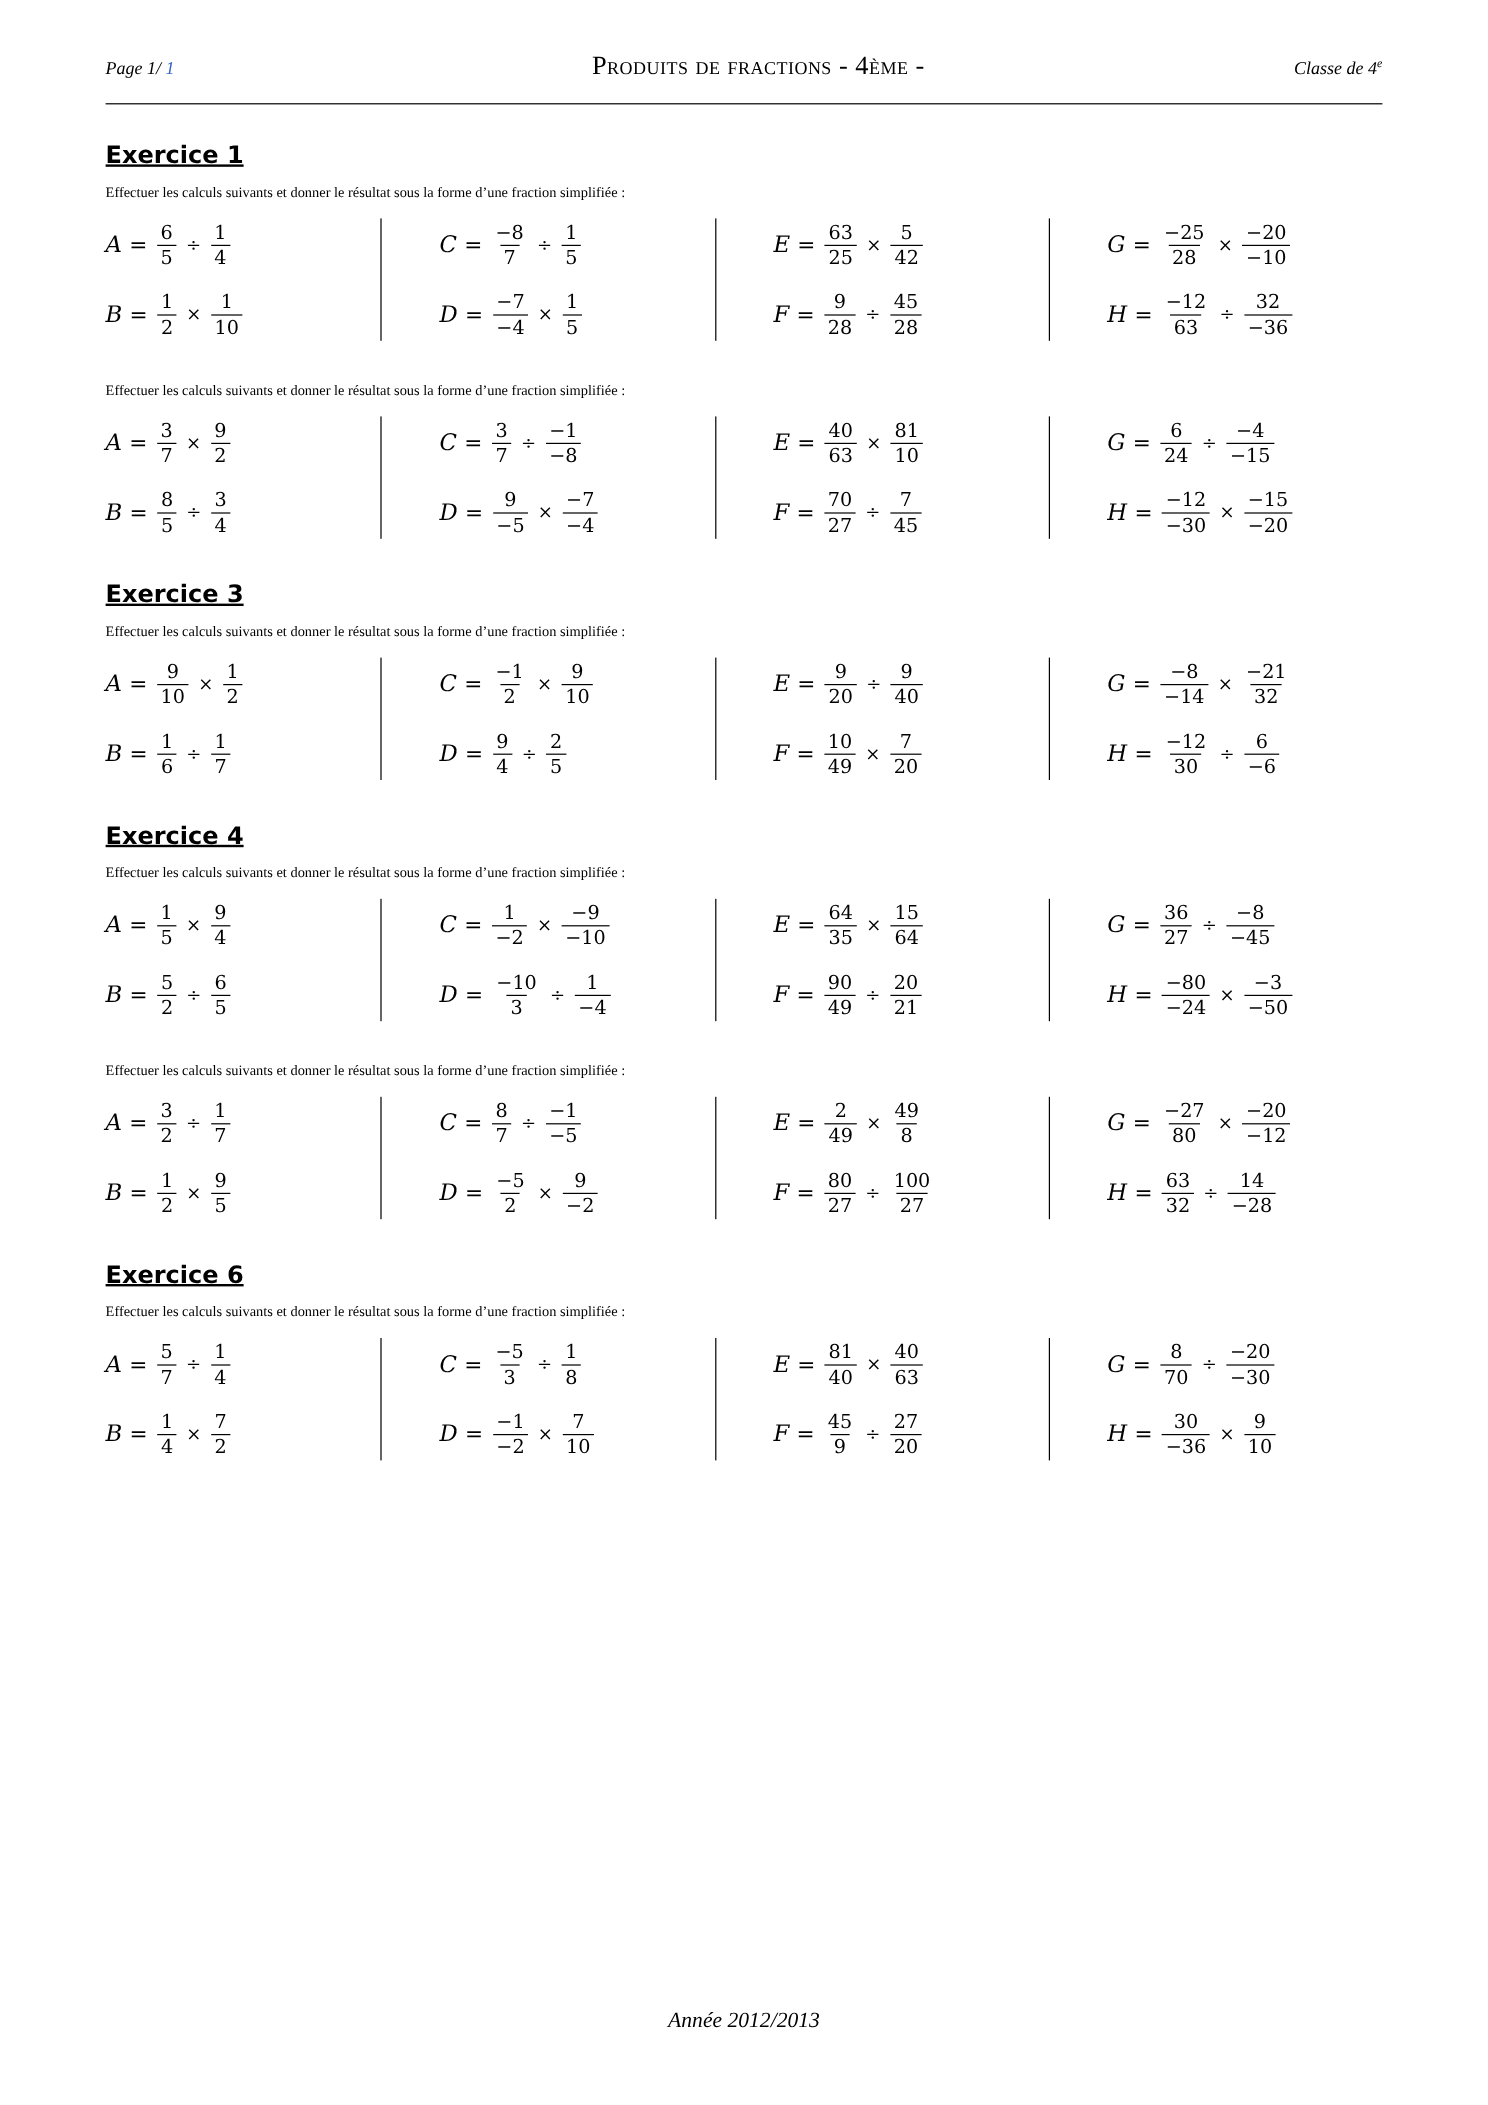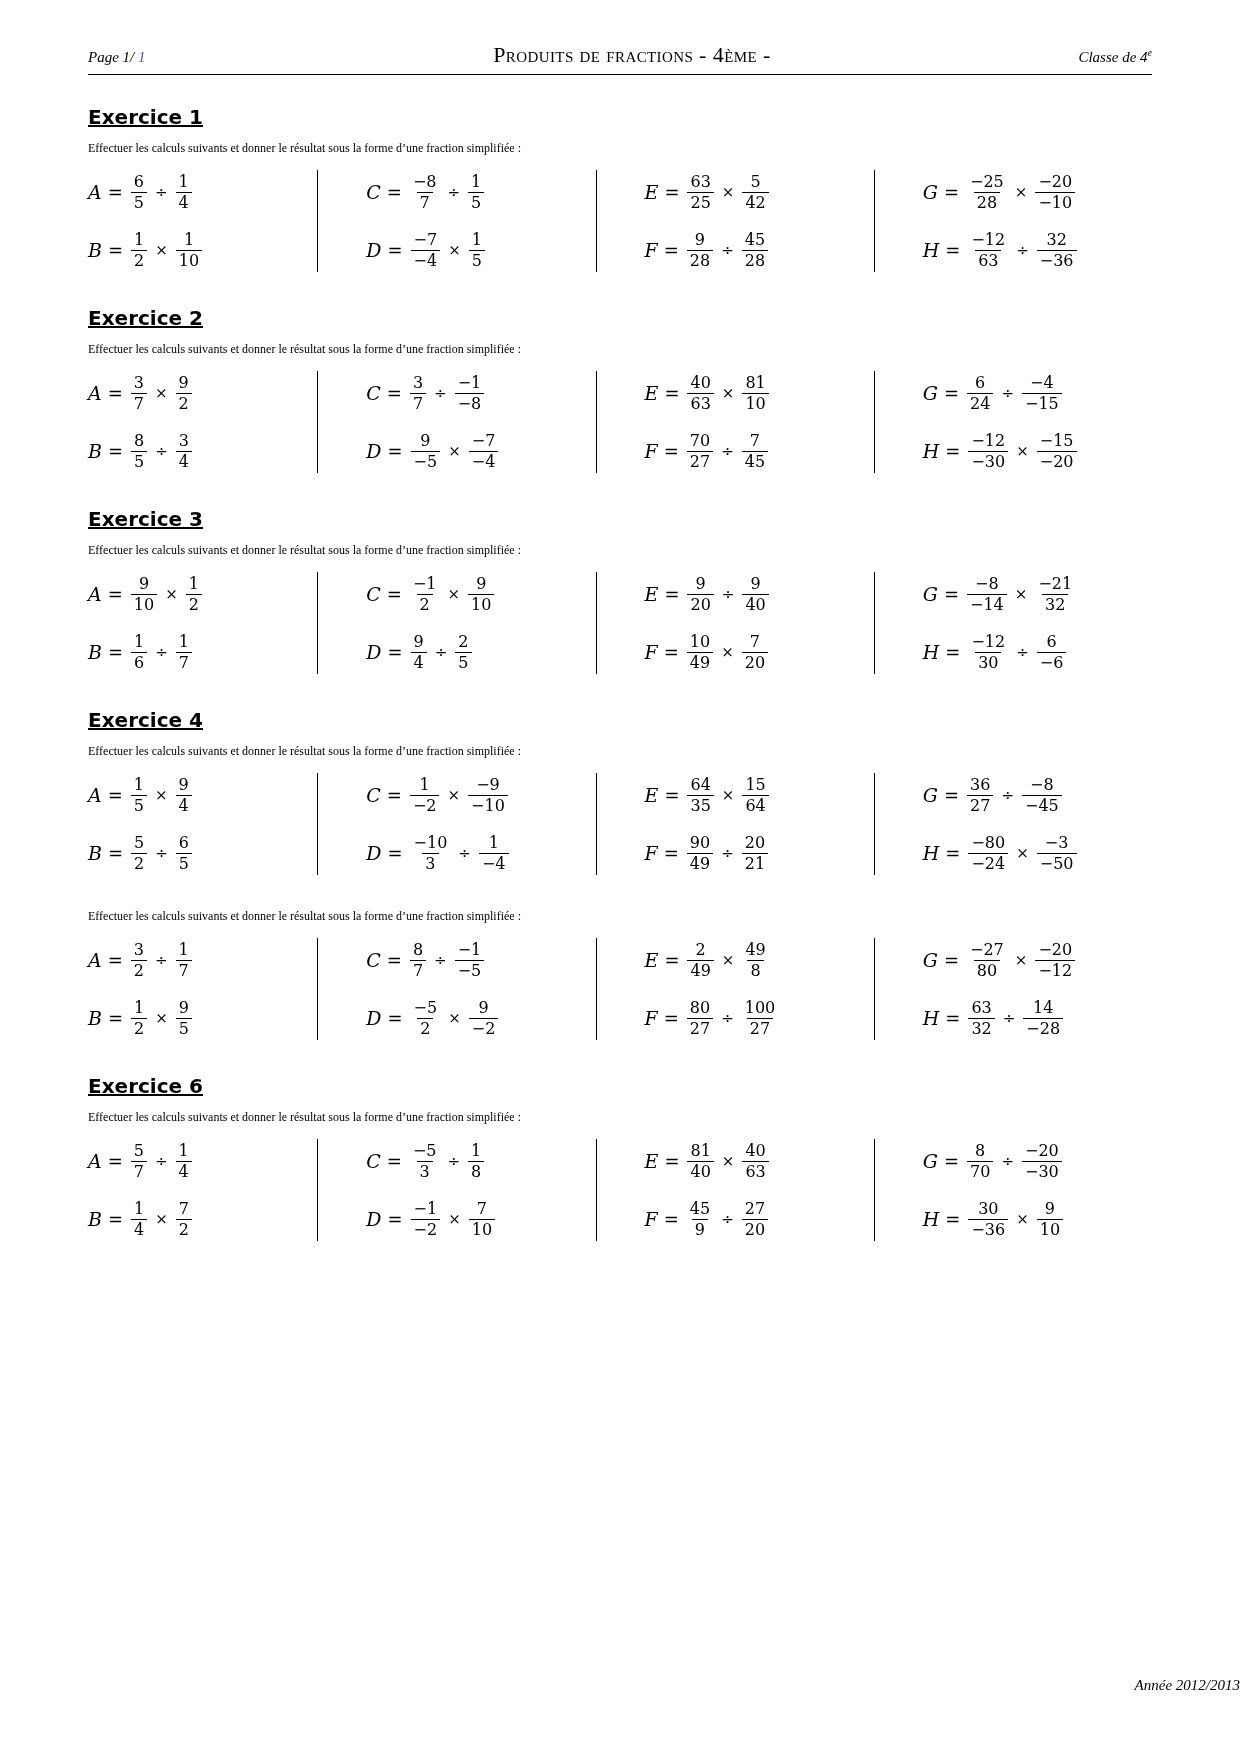--- a/index.html
+++ b/index.html
@@ -20,21 +20,21 @@
     height: 1754px;
     box-sizing: border-box;
     padding: 42px 88px 0 88px;
   }
   
   .header {
     display: flex;
     align-items: baseline;
     justify-content: space-between;
     border-bottom: 1.2px solid #000;
-    padding-bottom: 6px;
+    padding-bottom: 18px;
   }
   .header-left {
     font-style: italic;
     font-size: 15px;
     white-space: nowrap;
   }
   .header-left .pagenum {
     color: #3a63c8;
     font-style: italic;
   }
@@ -126,23 +126,23 @@
   .frac .den {
     padding: 1px 3px 0 3px;
     border-top: 1.1px solid #000;
   }
   
   .footer {
     position: absolute;
     left: 0;
     right: 0;
     bottom: 60px;
-    text-align: right;
+    text-align: center;
     font-style: italic;
-    font-size: 15px;
+    font-size: 18px;
   }
 </style>
 </head>
 <body>
 
 <div class="page">
 
   <div class="header">
     <div class="header-left">
       <span>Page 1/</span>
@@ -270,21 +270,20 @@
               <span class="op">÷</span>
               <span class="frac">
                 <span class="num">32</span>
                 <span class="den">−36</span>
               </span>
             </div>
           </div>
         </div>
       </div>
       <div class="exercise">
-        <div class="ex-title">Exercice 2</div>
         <div class="ex-instr">Effectuer les calculs suivants et donner le résultat sous la forme d’une fraction simplifiée :</div>
         <div class="columns">
           <div class="col c1">
             <div class="eq">
               <span class="var">A</span>
               <span class="eqsign">=</span>
               <span class="frac">
                 <span class="num">3</span>
                 <span class="den">7</span>
               </span>

